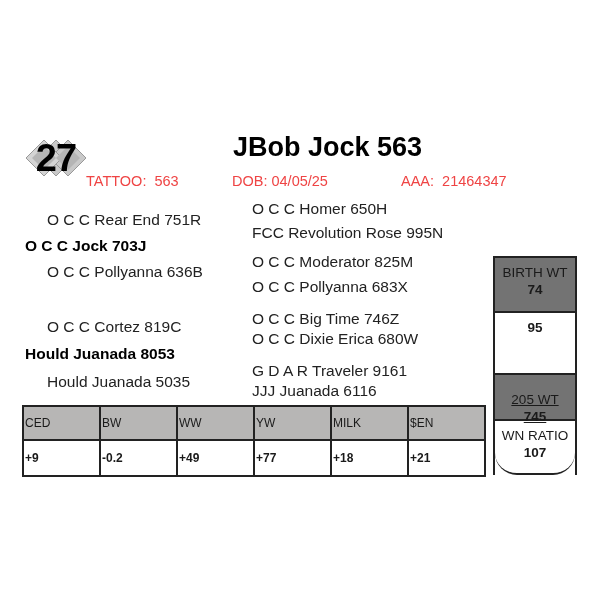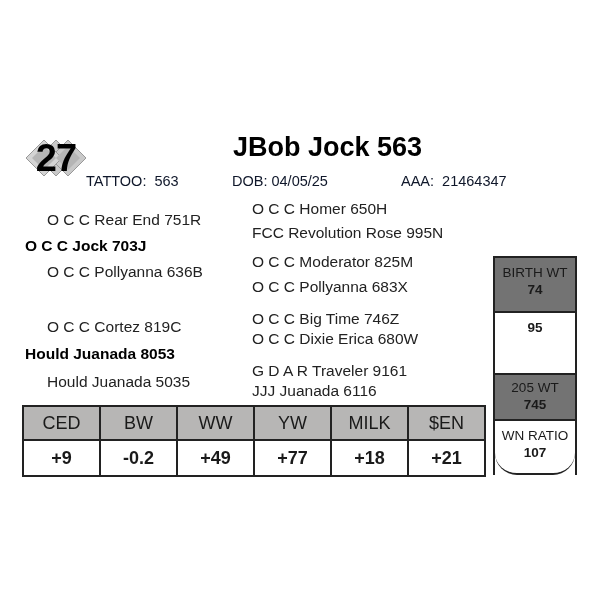--- a/index.html
+++ b/index.html
@@ -6,25 +6,25 @@
   body {
     width:600px; height:600px; background:#ffffff; position:relative; overflow:hidden;
     font-family:"Liberation Sans", "DejaVu Sans", sans-serif; color:#1a1a1a;
   }
   .abs { position:absolute; }
   .lot-badge { left:18px; top:133px; width:84px; height:50px; }
   .lot-badge svg { position:absolute; left:0; top:0; }
   .lot-num { position:absolute; left:8px; top:0; width:60px; text-align:center;
     font-size:38px; font-weight:bold; color:#000; line-height:50px; letter-spacing:-1px; }
   .title { left:233px; top:132px; font-size:27px; font-weight:bold; color:#000; white-space:nowrap; }
-  .meta { top:173px; font-size:14.5px; white-space:nowrap; color:#0f172a; }
+  .meta { top:173px; font-size:14.5px; white-space:nowrap; color:#ef4444; }
   .ped { font-size:15.5px; white-space:nowrap; color:#222; }
   .ped.bold { font-weight:bold; color:#000; }
   .epd-table { position:absolute; left:22px; top:405px; border-collapse:collapse; }
-  .epd-table td { border:2px solid #222; width:73px; text-align:center; font-size:18px; }
+  .epd-table td { border:2px solid #222; width:73px; text-align:left; font-size:12px; }
   .epd-table tr.hdr td { background:#b7b6b5; height:30px; font-weight:normal; }
   .epd-table tr.val td { background:#fff; height:32px; font-weight:bold; }
   .side { position:absolute; left:493px; top:256px; width:80px; border:2px solid #222; border-bottom:none; }
   .side .cell { border-bottom:2px solid #222; text-align:center; font-size:13.5px; line-height:17px; box-sizing:border-box; }
   .side .cell.gray { background:#737373; }
   .side .cell .v { font-weight:bold; display:block; }
 </style>
 </head>
 <body>
 
@@ -92,21 +92,21 @@
   </table>
 
 <div class="side">
   <div class="cell gray" style="height:55px; padding-top:6px;">
     <span>BIRTH WT</span>
     <span class="v">74</span>
   </div>
   <div class="cell" style="height:62px; padding-top:6px;">
     <span class="v">95</span>
   </div>
-  <div class="cell gray" style="height:46px; padding-top:4px;">
+  <div class="cell gray" style="height:46px; padding-top:16px;text-decoration:underline;">
     <span>205 WT</span>
     <span class="v">745</span>
   </div>
   <div class="cell" style="height:54px; padding-top:6px;border-radius:22px;">
     <span>WN RATIO</span>
     <span class="v">107</span>
   </div>
 </div>
 
 </body></html>

